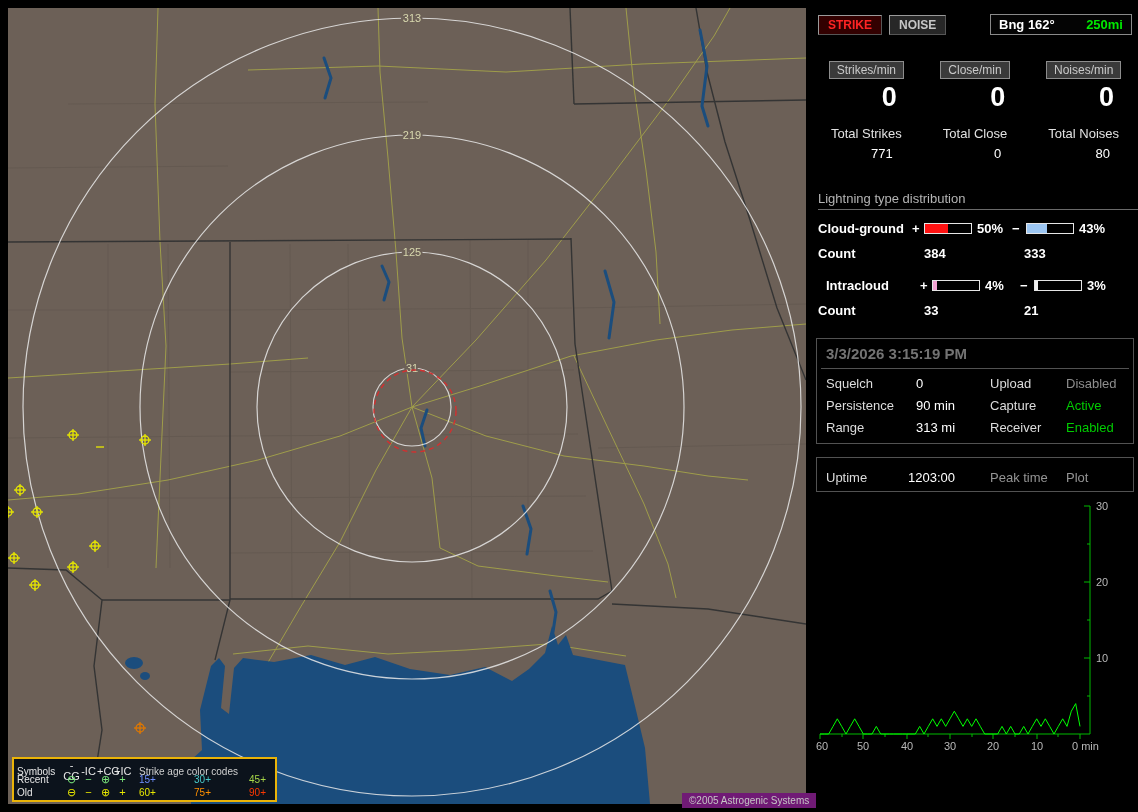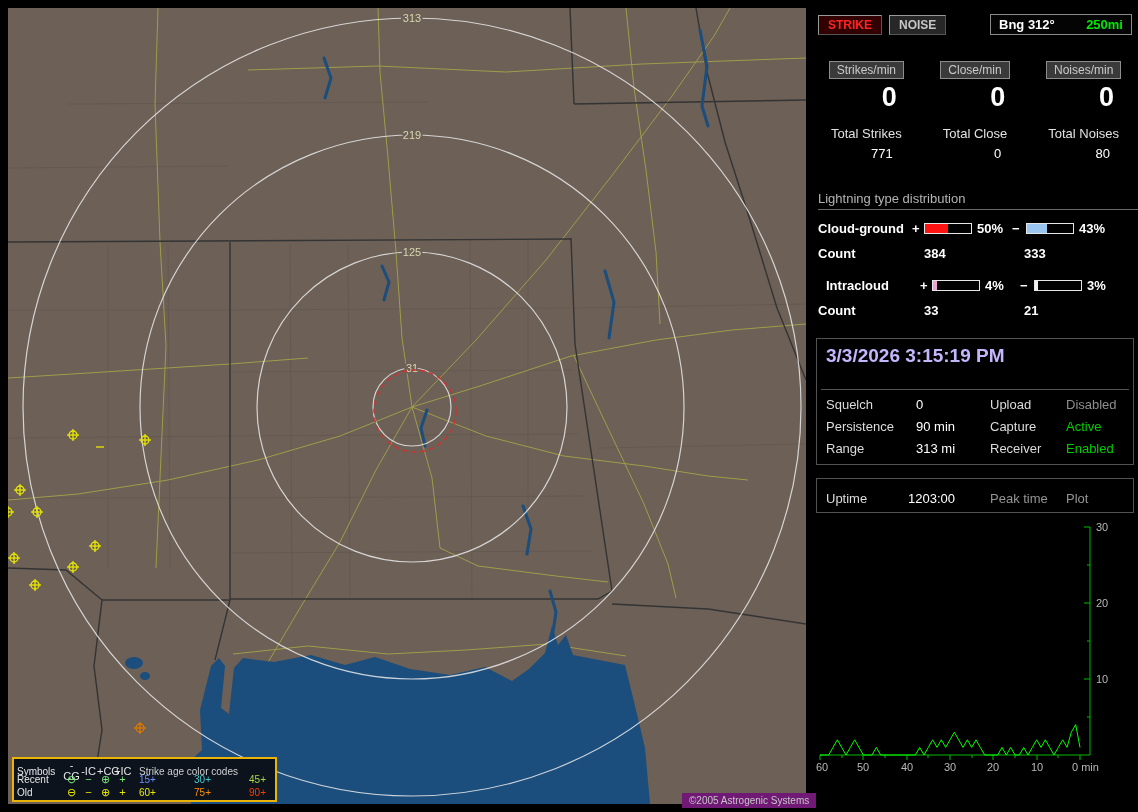--- a/index.html
+++ b/index.html
@@ -45,21 +45,21 @@
   .dist-title{margin:30px 0 0 6px;padding-bottom:3px;color:#b4b4b4;border-bottom:1px solid #6a6a6a;}
   .dist-row{display:grid;grid-template-columns:94px 12px 48px 40px 14px 48px auto;align-items:center;margin:11px 0 0 6px;}
   .dist-name,.sign{font-weight:bold;color:#fff;}
   .bar{height:11px;border:1px solid #e6e6e6;background:#000;position:relative;display:block;}
   .bar .fill{position:absolute;left:0;top:0;bottom:0;}
   .pct{font-weight:bold;color:#fff;padding-left:5px;}
   .count-row{display:grid;grid-template-columns:106px 100px auto;margin:10px 0 0 6px;}
   .cl,.cv{font-weight:bold;color:#fff;}
 
   .status-box{margin:20px 4px 0 4px;border:1px solid #525252;padding:4px 4px 8px 4px;}
-  .datetime{color:#c4b5fd;font-weight:bold;font-size:19px;padding:2px 0 22px 5px;border-bottom:1px solid #525252;margin-bottom:7px;}
+  .datetime{color:#737373;font-weight:bold;font-size:15px;padding:2px 0 6px 5px;border-bottom:1px solid #525252;margin-bottom:7px;}
   .srow{display:grid;grid-template-columns:90px 74px 76px auto;padding-left:5px;margin-top:7px;}
   .strow{display:grid;grid-template-columns:82px 82px 76px auto;padding-left:5px;margin-top:6px;}
   .trendrow{display:grid;grid-template-columns:88px auto;padding-left:5px;margin:13px 0 2px 0;}
   .key{color:#dcdcdc;} .val{color:#fff;} .hdr{color:#949494;}
   .stats-box{margin:13px 4px 0 4px;border:1px solid #525252;padding:6px 4px;}
 
   svg.trend{display:block;margin:8px 0 0 2px;}
   .glabel{fill:#b8b8b8;font-size:11px;}
 </style>
 </head>
@@ -239,21 +239,21 @@
 </div>
 
 <div class="copyright">©2005 Astrogenic Systems</div>
 
 <div class="panel">
 
   <div class="toprow">
     <span class="btn btn-strike">STRIKE</span>
     <span class="btn btn-noise">NOISE</span>
     <span class="bng">
-      <span>Bng 312°</span>
+      <span>Bng 162°</span>
       <span class="bng-rng">250mi</span>
     </span>
   </div>
 
   <div class="counters">
     <div class="ccell">
       <span class="clabel">Strikes/min</span>
       <div class="czero">0</div>
       <div class="tlabel">Total Strikes</div>
       <div class="tvalue">771</div>

